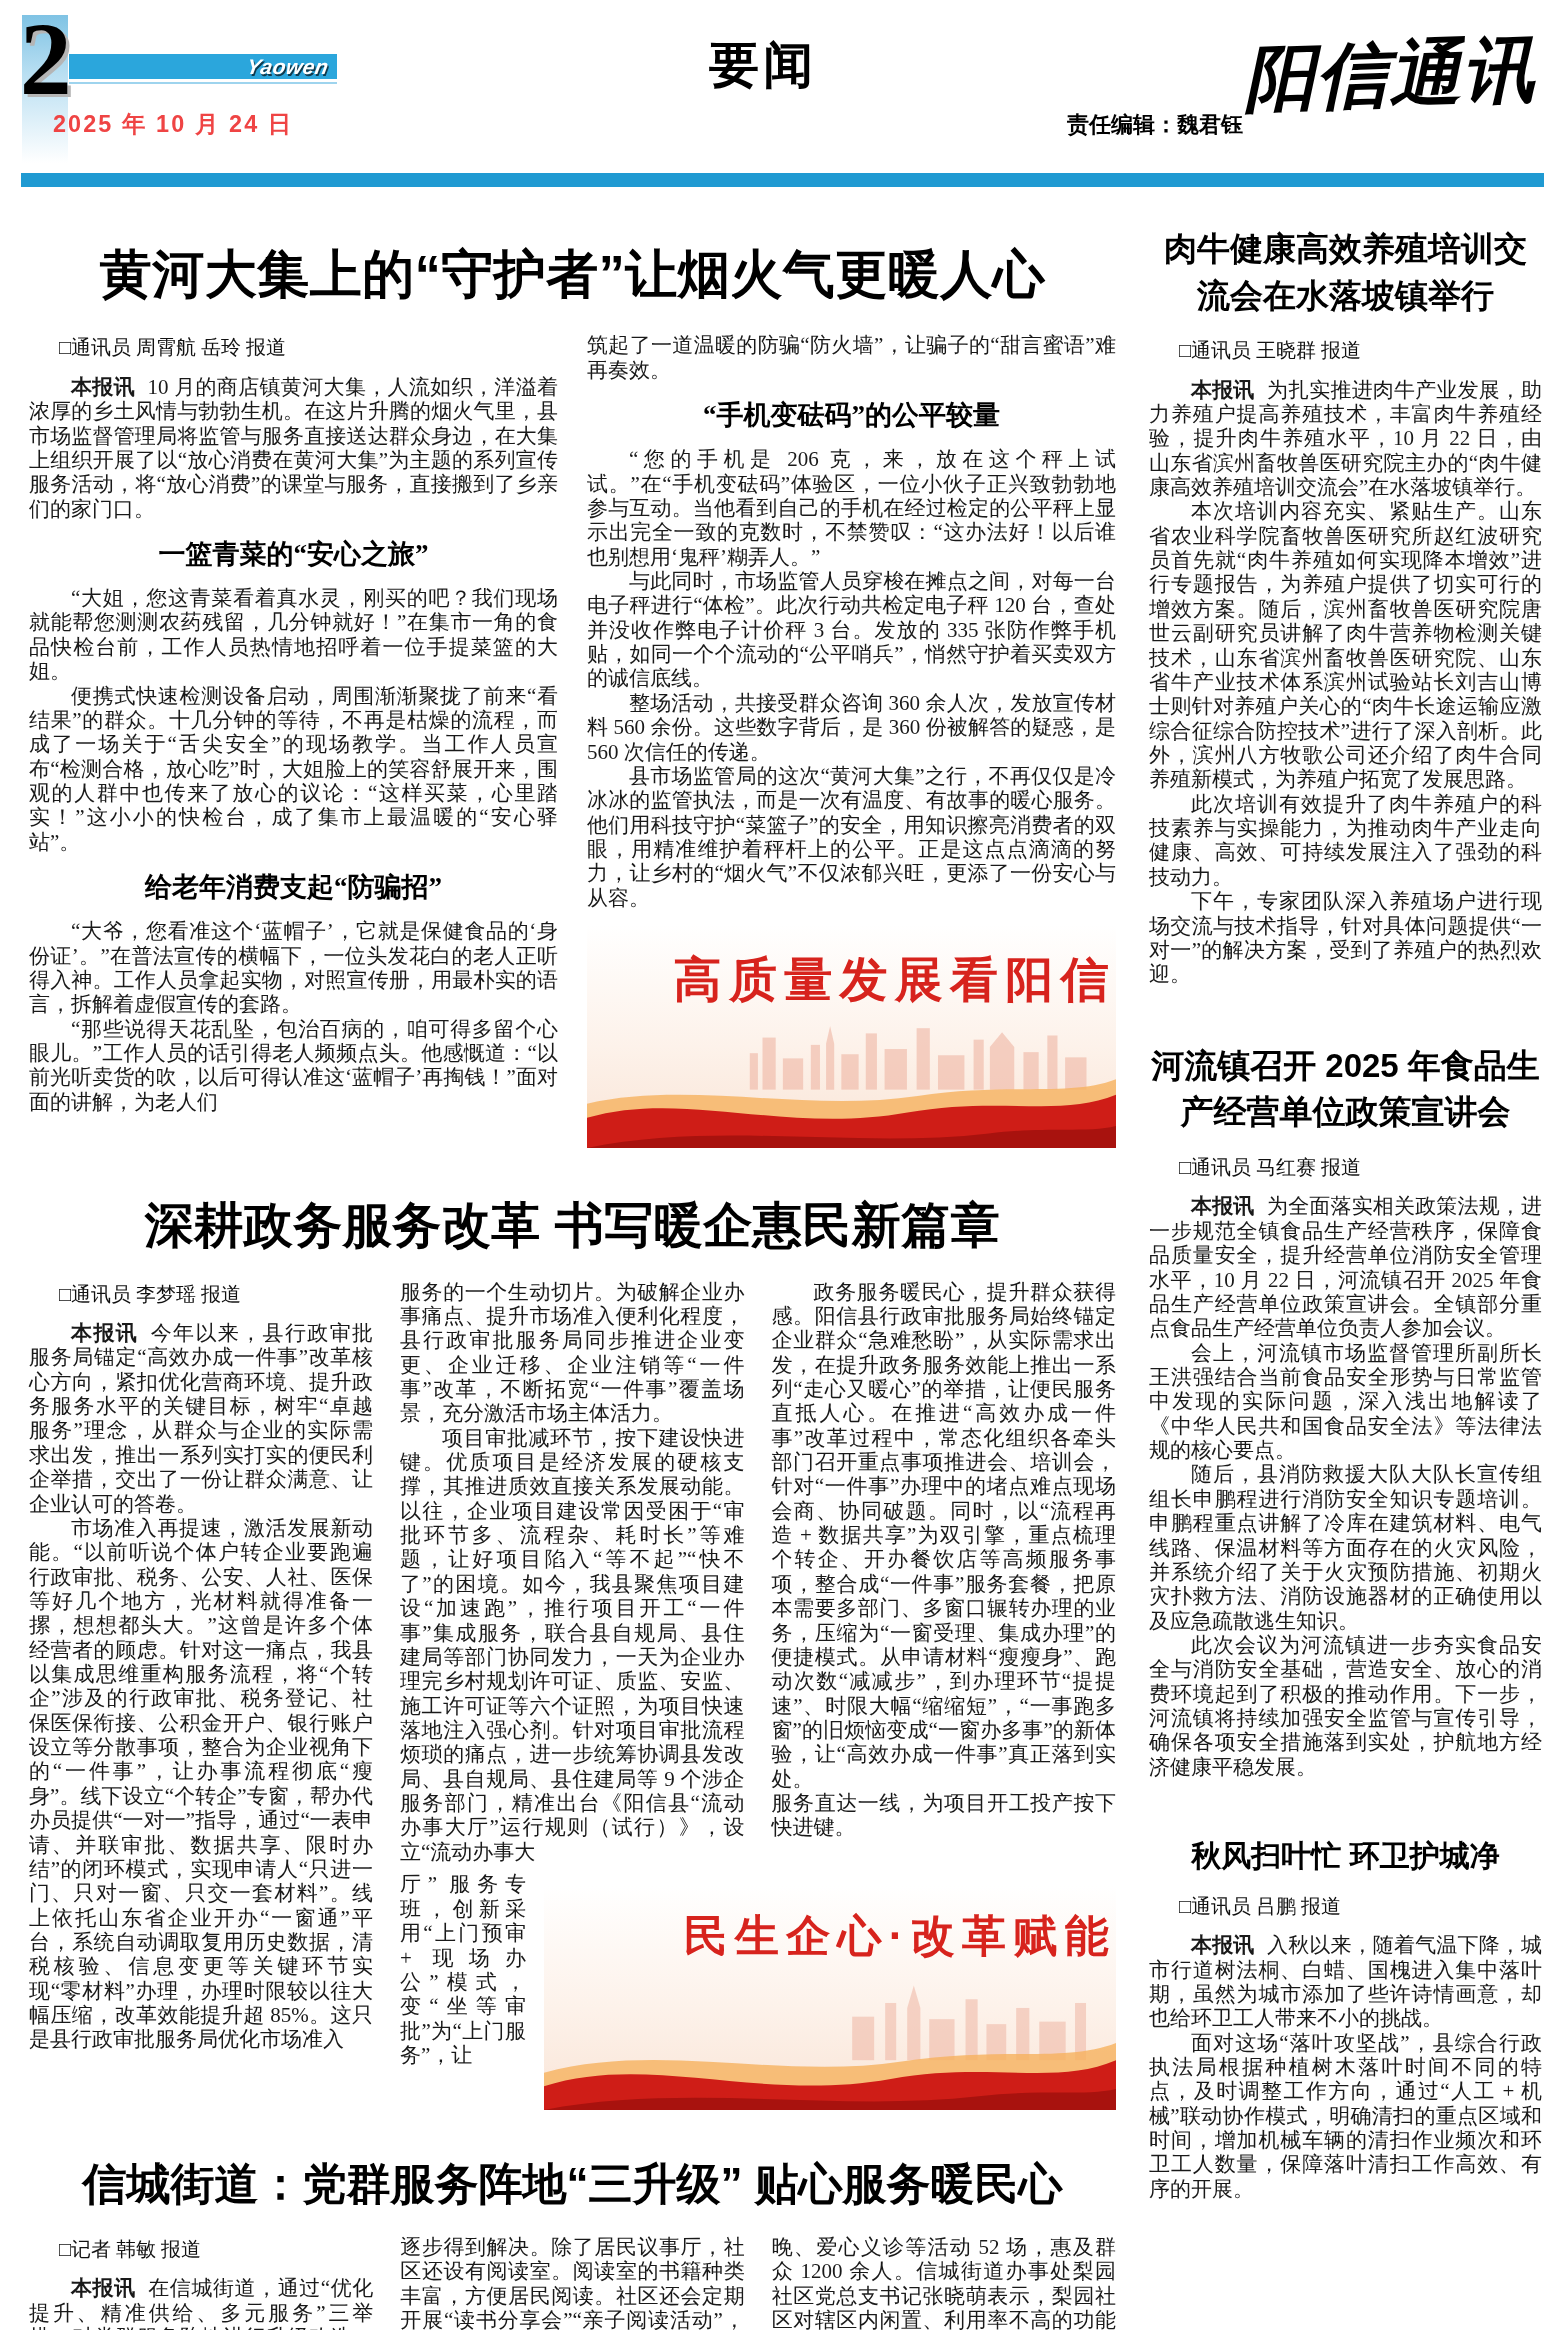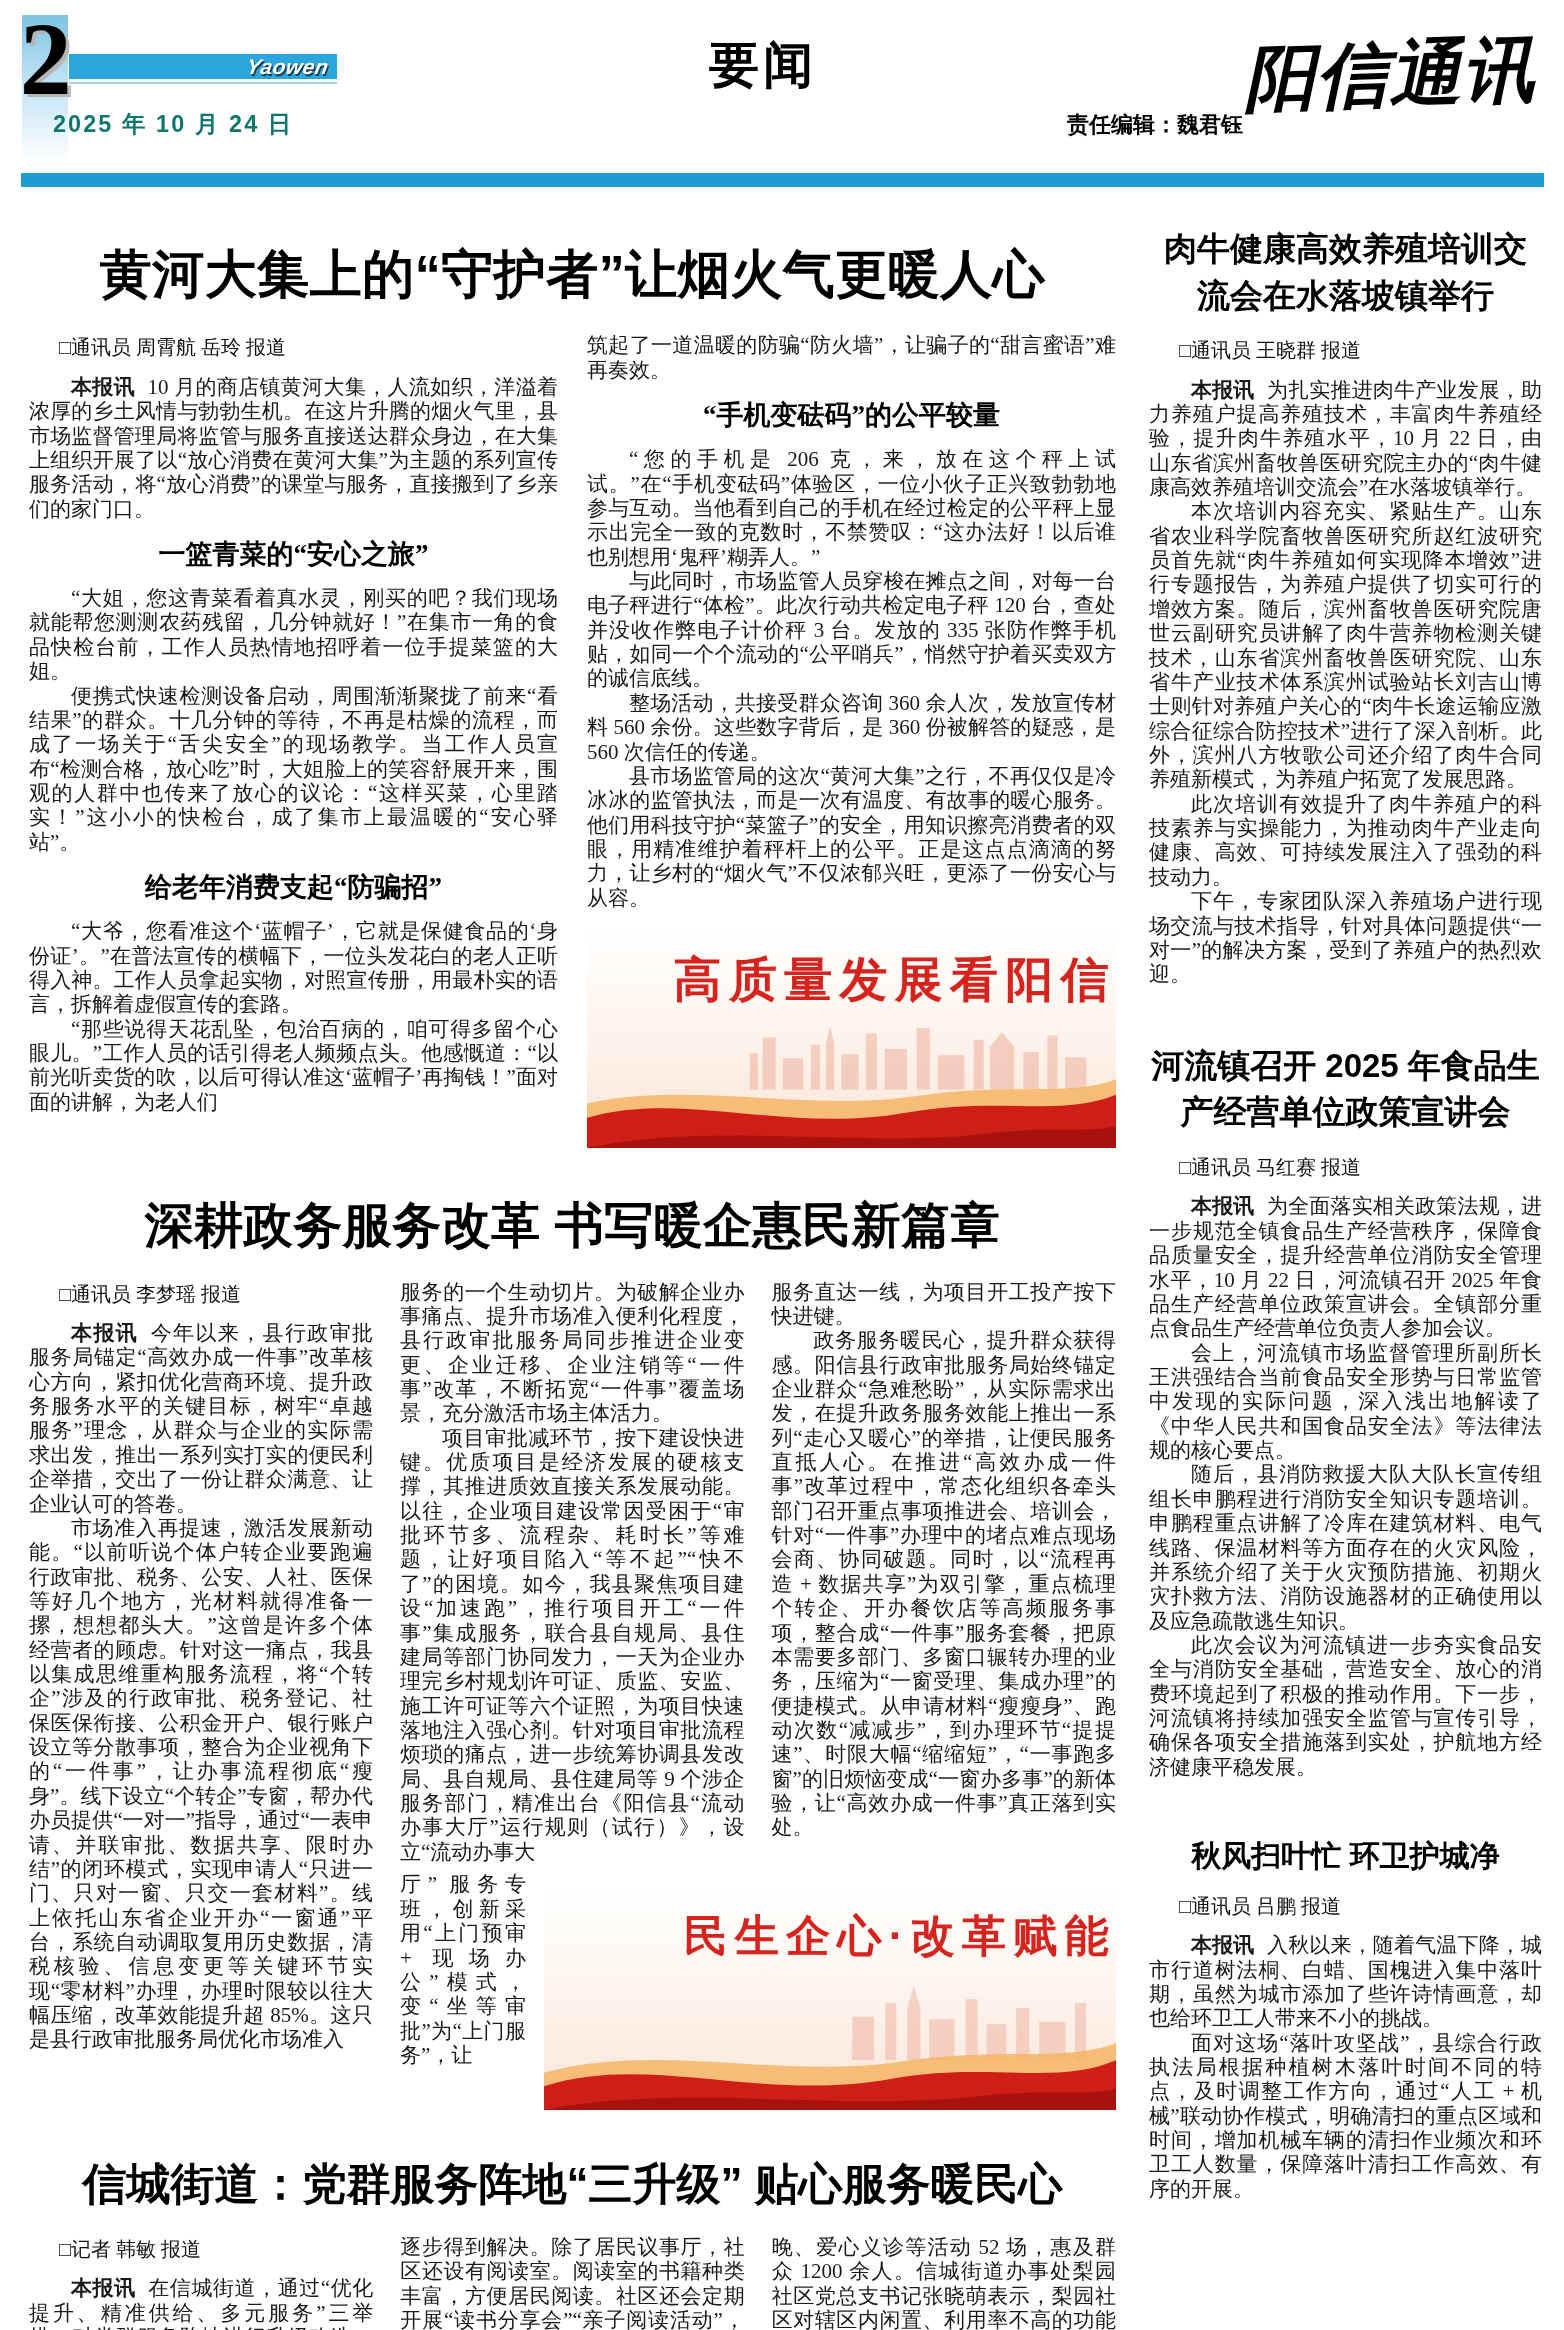--- a/index.html
+++ b/index.html
@@ -29,21 +29,21 @@
     content:""; position:absolute; left:0; bottom:-5.2px; width:100%; height:2.1px;
     background:#9ed4ee;
   }
   .pinyin {
     color:#ffffff; font-style:italic; font-weight:bold; font-size:21px;
     font-family:"Liberation Sans",sans-serif; letter-spacing:0.5px;
     text-shadow:1.6px 1.6px 0.5px rgba(0,0,0,.65); transform:skewX(-10deg);
   }
   .date {
     position:absolute; left:53px; top:108px; font-size:23.4px; font-weight:bold;
-    font-family:"Liberation Sans",sans-serif; letter-spacing:2.1px; color:#0f766e;
+    font-family:"Liberation Sans",sans-serif; letter-spacing:2.1px; color:#ef4444;
   }
   .section-title {
     position:absolute; left:709px; top:32px; font-size:50px; font-weight:900;
     font-family:"Liberation Sans",sans-serif; letter-spacing:4.2px; color:#000;
   }
   .editor {
     position:absolute; right:322px; top:110px; font-size:22px; font-weight:bold;
     font-family:"Liberation Sans",sans-serif; color:#000;
   }
   .masthead {
@@ -204,22 +204,22 @@
             <p class="para"><span class="lead">本报讯</span><span>今年以来，县行政审批服务局锚定“高效办成一件事”改革核心方向，紧扣优化营商环境、提升政务服务水平的关键目标，树牢“卓越服务”理念，从群众与企业的实际需求出发，推出一系列实打实的便民利企举措，交出了一份让群众满意、让企业认可的答卷。</span></p>
             <p class="para">市场准入再提速，激活发展新动能。“以前听说个体户转企业要跑遍行政审批、税务、公安、人社、医保等好几个地方，光材料就得准备一摞，想想都头大。”这曾是许多个体经营者的顾虑。针对这一痛点，我县以集成思维重构服务流程，将“个转企”涉及的行政审批、税务登记、社保医保衔接、公积金开户、银行账户设立等分散事项，整合为企业视角下的“一件事”，让办事流程彻底“瘦身”。线下设立“个转企”专窗，帮办代办员提供“一对一”指导，通过“一表申请、并联审批、数据共享、限时办结”的闭环模式，实现申请人“只进一门、只对一窗、只交一套材料”。线上依托山东省企业开办“一窗通”平台，系统自动调取复用历史数据，清税核验、信息变更等关键环节实现“零材料”办理，办理时限较以往大幅压缩，改革效能提升超 85%。这只是县行政审批服务局优化市场准入</p>
           </div>
           <div class="c-right">
             <div class="c-row-top">
               <div class="colx">
                 <p class="para noindent">服务的一个生动切片。为破解企业办事痛点、提升市场准入便利化程度，县行政审批服务局同步推进企业变更、企业迁移、企业注销等“一件事”改革，不断拓宽“一件事”覆盖场景，充分激活市场主体活力。</p>
                 <p class="para">项目审批减环节，按下建设快进键。优质项目是经济发展的硬核支撑，其推进质效直接关系发展动能。以往，企业项目建设常因受困于“审批环节多、流程杂、耗时长”等难题，让好项目陷入“等不起”“快不了”的困境。如今，我县聚焦项目建设“加速跑”，推行项目开工“一件事”集成服务，联合县自规局、县住建局等部门协同发力，一天为企业办理完乡村规划许可证、质监、安监、施工许可证等六个证照，为项目快速落地注入强心剂。针对项目审批流程烦琐的痛点，进一步统筹协调县发改局、县自规局、县住建局等 9 个涉企服务部门，精准出台《阳信县“流动办事大厅”运行规则（试行）》，设立“流动办事大</p>
               </div>
               <div class="colx">
+                <p class="para">政务服务暖民心，提升群众获得感。阳信县行政审批服务局始终锚定企业群众“急难愁盼”，从实际需求出发，在提升政务服务效能上推出一系列“走心又暖心”的举措，让便民服务直抵人心。在推进“高效办成一件事”改革过程中，常态化组织各牵头部门召开重点事项推进会、培训会，针对“一件事”办理中的堵点难点现场会商、协同破题。同时，以“流程再造 + 数据共享”为双引擎，重点梳理个转企、开办餐饮店等高频服务事项，整合成“一件事”服务套餐，把原本需要多部门、多窗口辗转办理的业务，压缩为“一窗受理、集成办理”的便捷模式。从申请材料“瘦瘦身”、跑动次数“减减步”，到办理环节“提提速”、时限大幅“缩缩短”，“一事跑多窗”的旧烦恼变成“一窗办多事”的新体验，让“高效办成一件事”真正落到实处。</p>
                 <p class="para noindent">服务直达一线，为项目开工投产按下快进键。</p>
-                <p class="para">政务服务暖民心，提升群众获得感。阳信县行政审批服务局始终锚定企业群众“急难愁盼”，从实际需求出发，在提升政务服务效能上推出一系列“走心又暖心”的举措，让便民服务直抵人心。在推进“高效办成一件事”改革过程中，常态化组织各牵头部门召开重点事项推进会、培训会，针对“一件事”办理中的堵点难点现场会商、协同破题。同时，以“流程再造 + 数据共享”为双引擎，重点梳理个转企、开办餐饮店等高频服务事项，整合成“一件事”服务套餐，把原本需要多部门、多窗口辗转办理的业务，压缩为“一窗受理、集成办理”的便捷模式。从申请材料“瘦瘦身”、跑动次数“减减步”，到办理环节“提提速”、时限大幅“缩缩短”，“一事跑多窗”的旧烦恼变成“一窗办多事”的新体验，让“高效办成一件事”真正落到实处。</p>
               </div>
             </div>
             <div class="c-row-bottom">
               <div class="c-narrow">
                 <p class="para noindent">厅” 服务专班，创新采用“上门预审 + 现场办公”模式，变“坐等审批”为“上门服务”，让</p>
               </div>
               <div class="banner c-banner">
                 <svg viewBox="0 0 1040 360" preserveAspectRatio="none">
                   <g fill="#efb6a4" opacity="0.55">
                     <rect x="560" y="210" width="40" height="70"></rect>

